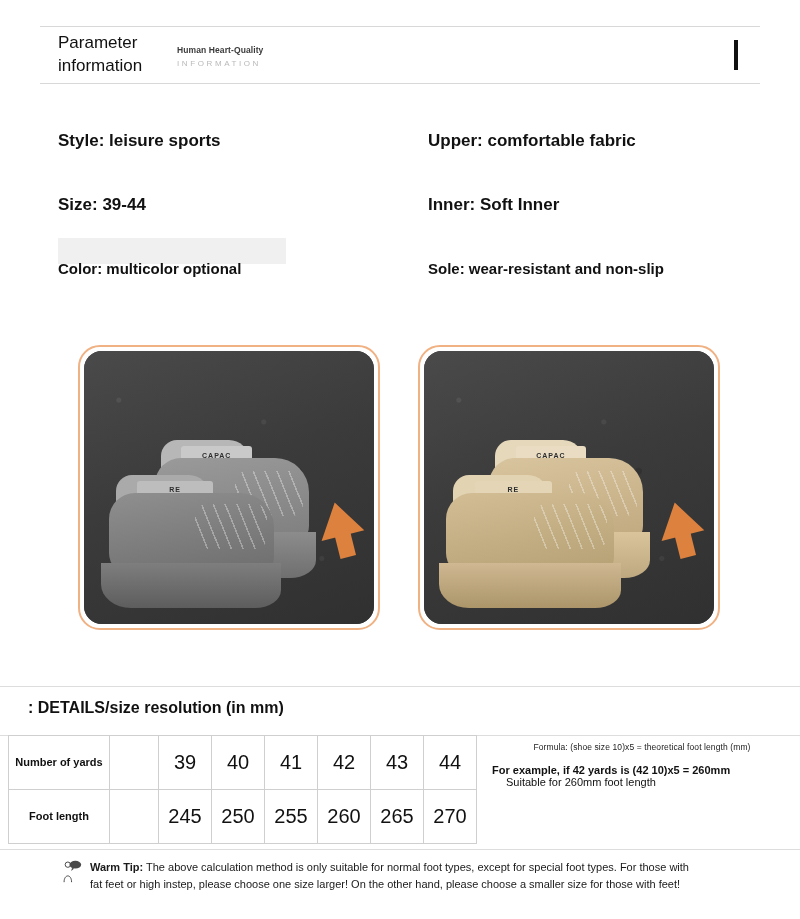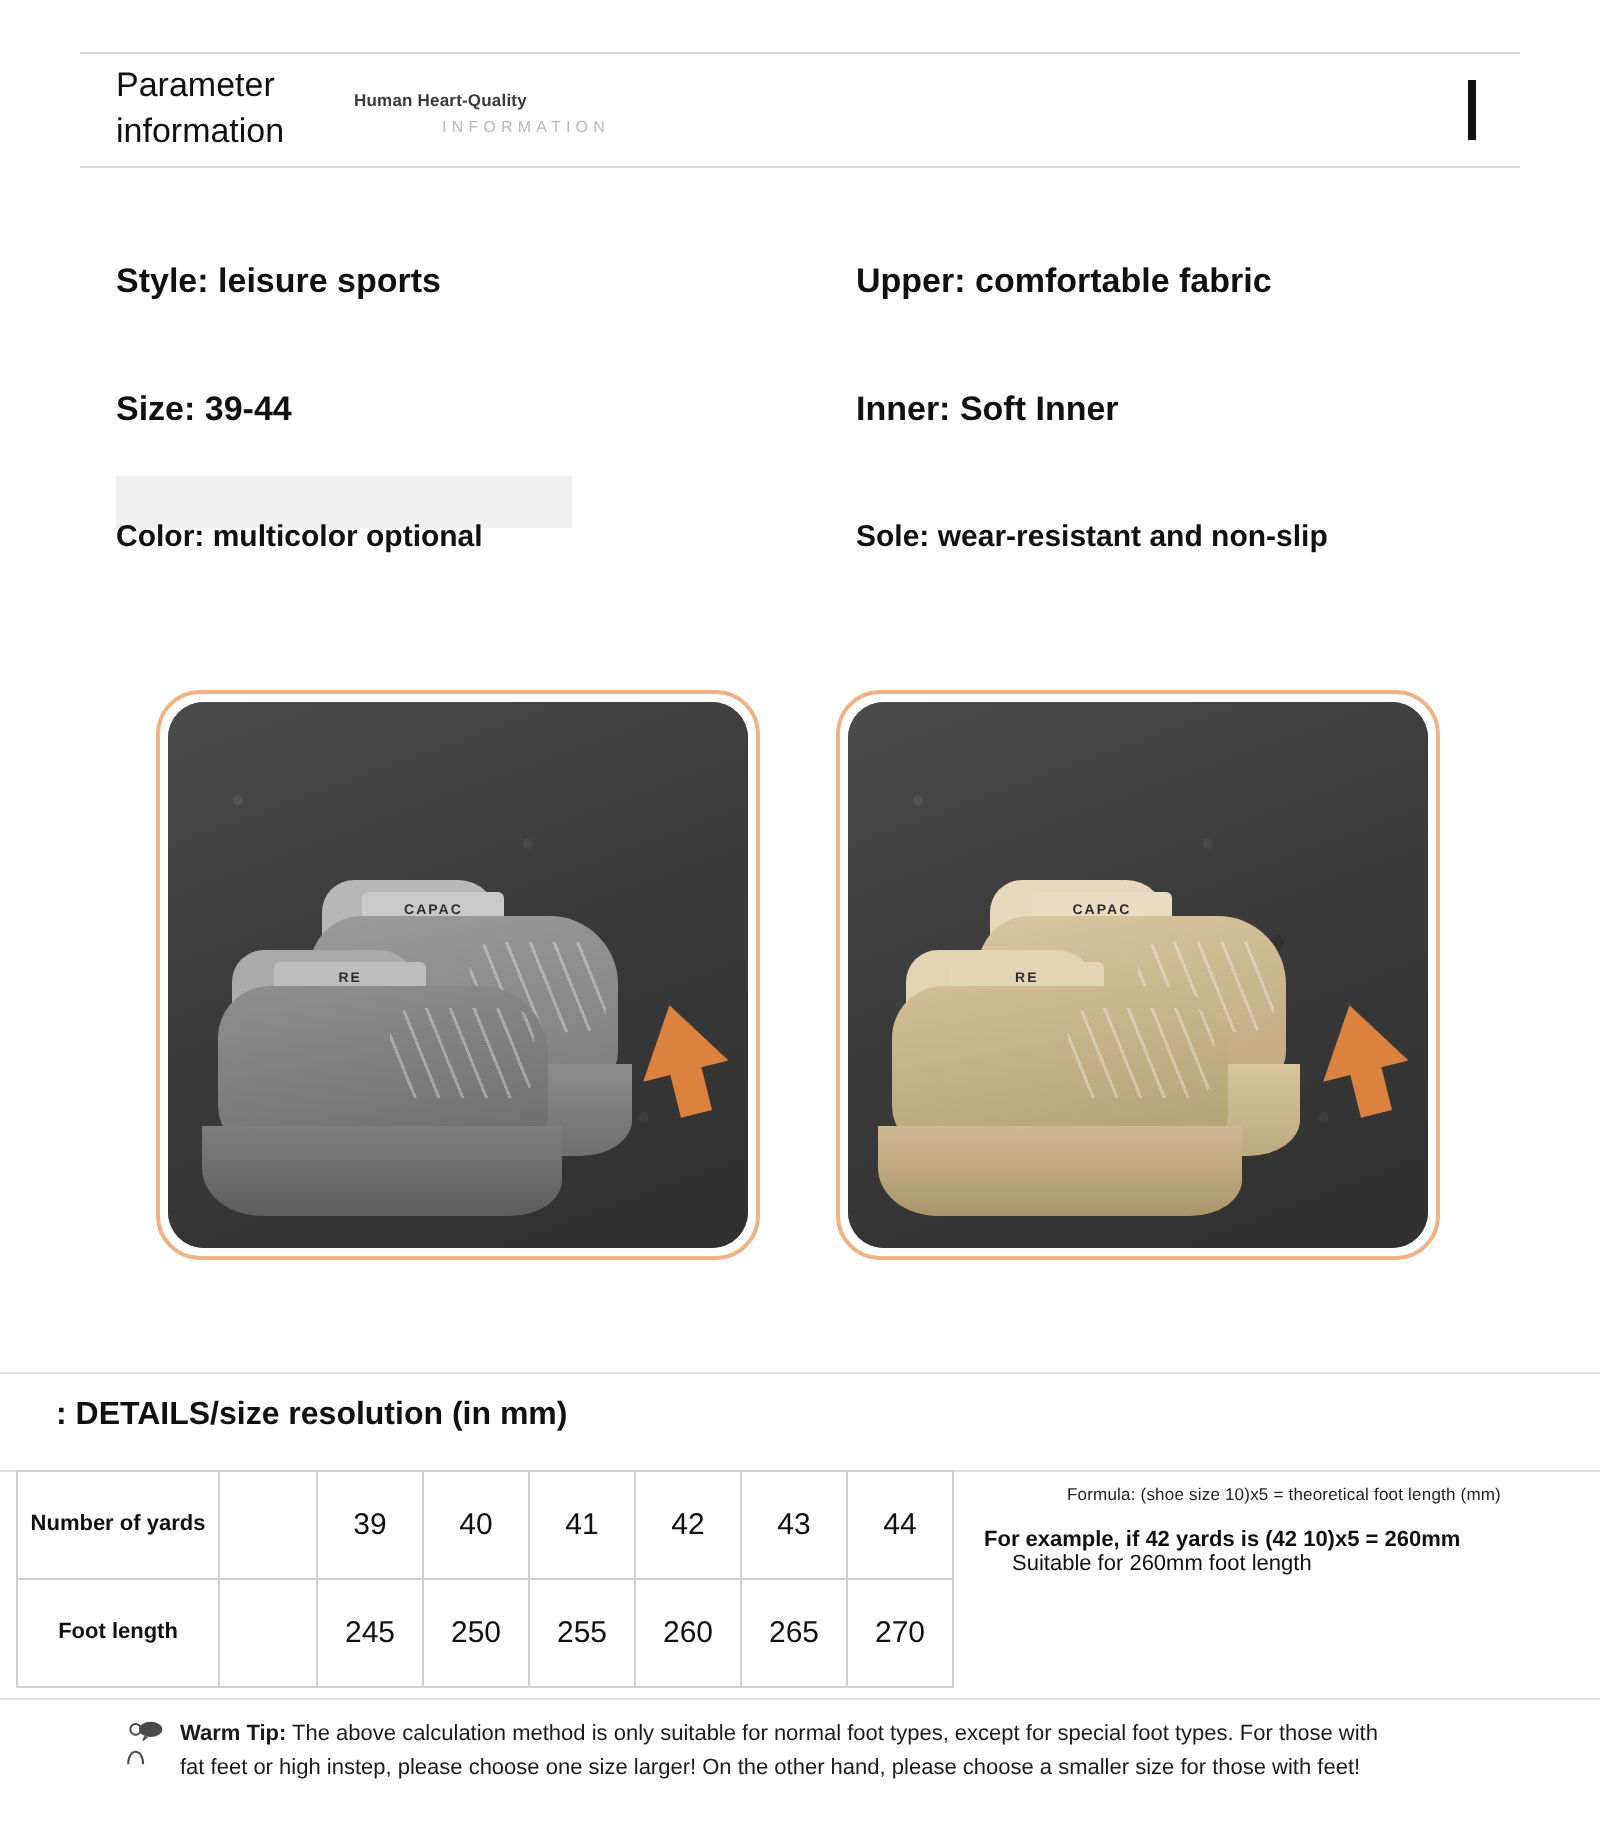--- a/index.html
+++ b/index.html
@@ -50,21 +50,20 @@
     color: #3a3a3a;
     letter-spacing: 0.1px;
   }
   .hdr-sub2 {
     position: absolute;
     left: 137px;
     top: 32px;
     font-size: 8px;
     color: #b9b9b9;
     letter-spacing: 2.6px;
-    margin-left: 44px;
   }
   .hdr-bar {
     position: absolute;
     right: 22px;
     top: 13px;
     width: 4px;
     height: 30px;
     background: #111;
   }
 
@@ -284,21 +283,21 @@
     font-size: 15px;
     color: #111;
   }
   .size-table td.label {
     width: 98px;
     font-size: 11px;
     font-weight: bold;
     line-height: 15px;
   }
   .size-table td.pad { width: 46px; }
-  .size-table td.val { width: 50px; font-size: 15px; }
+  .size-table td.val { width: 50px; font-size: 20px; }
 
   .formula {
     position: absolute;
     left: 492px;
     top: 56px;
     width: 300px;
   }
   .formula .f1 {
     font-size: 8.5px;
     color: #222;

